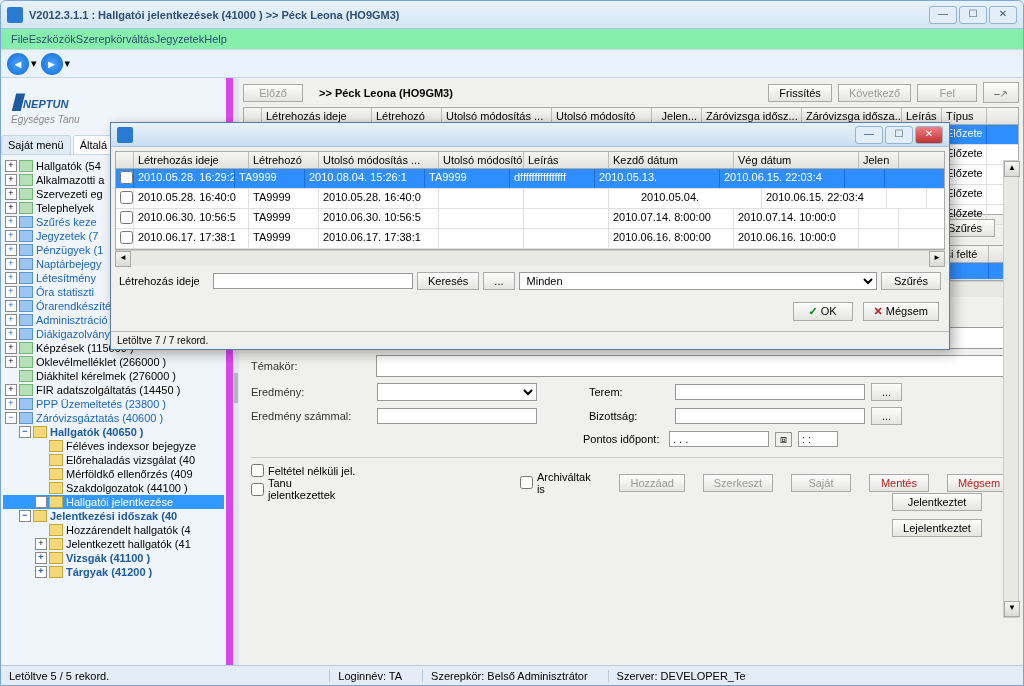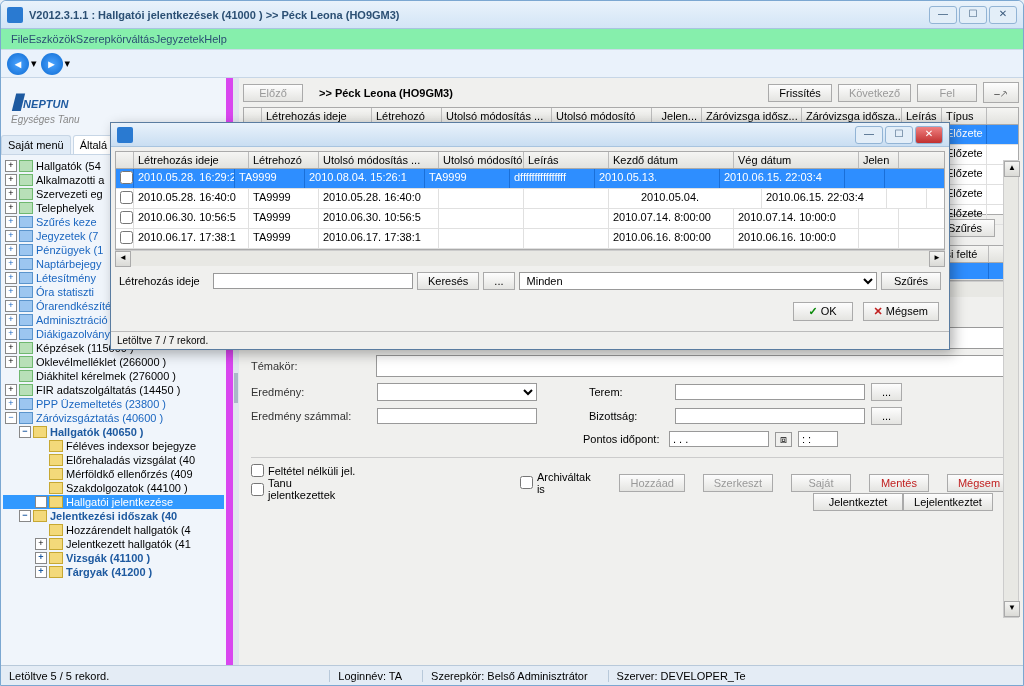--- a/index.html
+++ b/index.html
@@ -435,21 +435,21 @@
         </div>
         <div class="form-row">
           <span class="form-label"></span>
             <span style="width:200px"></span>
           <span style="width:80px">Pontos időpont:</span>
           <input type="text" style="width: 100px;" value=". . .">
           <span style="border:1px solid #999;padding:0 4px">⧈</span>
           <input type="text" style="width: 40px;" value=": :">
         </div>
 
-        <div style="position:absolute; right:30px; top:415px; display:flex; ">
+        <div style="position:absolute; right:41px; top:415px; display:flex; flex-direction:column; gap:8px;">
           <div class="btn" style="min-width:90px">Jelentkeztet</div>
           <div class="btn" style="min-width:90px">Lejelentkeztet</div>
         </div>
 
         <div style="border-top:1px solid #ccc;margin-top:10px;padding-top:6px;display:flex;align-items:center;gap:18px">
           <div>
             <div class="checkbox-row">
                 <input type="checkbox" style="">
                 <span>Feltétel nélküli jel.</span>
               </div>

